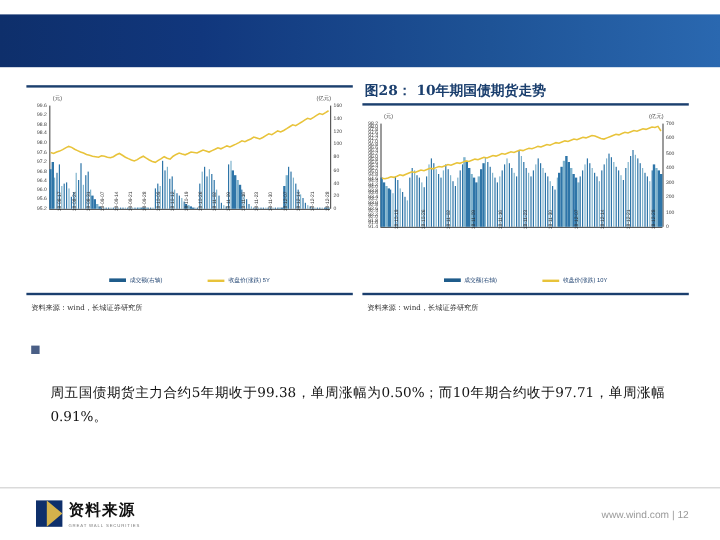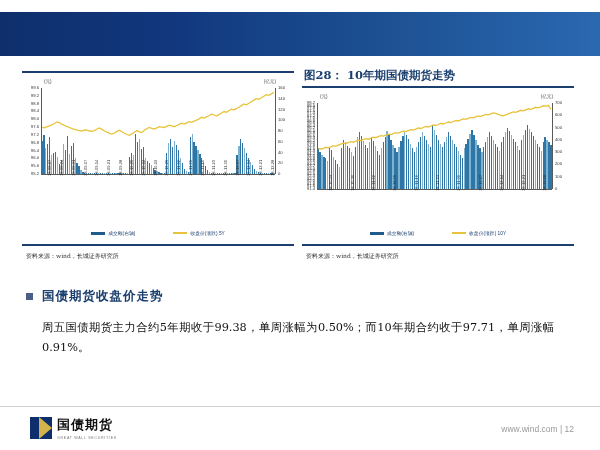--- a/index.html
+++ b/index.html
@@ -496,29 +496,28 @@
           <span class="swatch-line" style="background: rgb(232, 195, 58);"></span>
           <span>收盘价(涨跌) 10Y</span>
         </span>
       </div>
     <div class="fig-rule-bottom" id="rule-fig28" style="top: 176px;"></div>
     <div class="fig-source" id="src-fig28" style="top: 184px;">资料来源：wind，长城证券研究所</div>
   </div>
 
   <div class="bullet-row">
     <span class="bullet-sq"></span>
-    <span class="bullet-text">国债期货收盘价走势</span>
   </div>
   <div class="para">周五国债期货主力合约5年期收于99.38，单周涨幅为0.50%；而10年期合约收于97.71，单周涨幅0.91%。</div>
 
   <div class="footer-rule"></div>
   <div class="logo-wrap">
     <span class="logo-mark"></span>
     <span>
-      <div class="logo-cn">国债期货</div>
+      <div class="logo-cn">资料来源</div>
       <div class="logo-en">GREAT WALL SECURITIES</div>
     </span>
   </div>
   <div class="footer-right">
     <span>www.wind.com</span>
     <span>|</span>
     <span>12</span>
   </div>
 
 </div>

